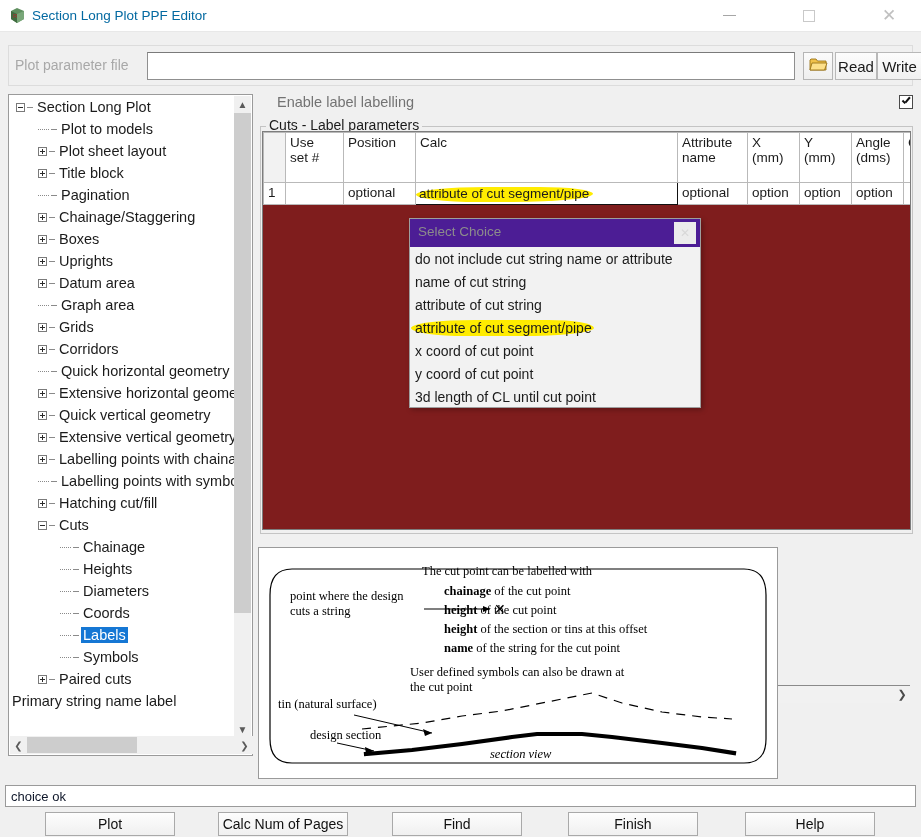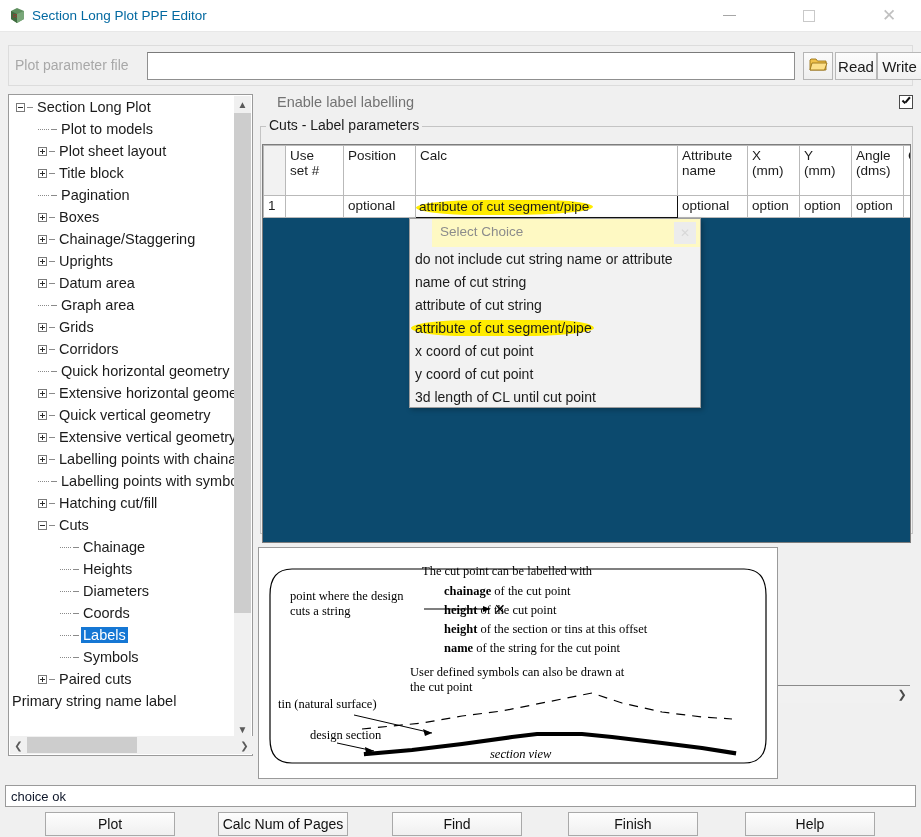--- a/index.html
+++ b/index.html
@@ -190,22 +190,22 @@
     position:absolute; left:260px; top:126px; width:653px; height:408px;
     border:1px solid #c4c4c4;
   }
   #groupTitle {
     position:absolute; left:266px; top:117px;
     background:#f0f0f0; padding:0 3px;
     font-size:14px; color:#1b1b1b;
     white-space:nowrap;
   }
   #gridWrap {
-    position:absolute; left:262px; top:144px; width:649px; height:399px;
-    background:#0c4a6e;
+    position:absolute; left:262px; top:131px; width:649px; height:399px;
+    background:#7f1d1d;
     border:1px solid #7d7d7d;
     overflow:hidden;
   }
   table#grid {
     border-collapse:collapse;
     table-layout:fixed;
     width:648px;
     background:#ffffff;
   }
   table#grid th, table#grid td {
@@ -280,22 +280,21 @@
   
   #dropdown {
     position:absolute; left:409px; top:218px; width:292px; height:190px;
     background:#f2f2f2;
     border:1px solid #9e9e9e;
     box-shadow: 2px 2px 5px rgba(0,0,0,0.25);
     overflow:hidden;
   }
   #ddHeader {
     position:relative; height:28px;
-    background:#fef9c3;
-    margin-left:22px;
+    background:#4c1d95;
   }
   #ddTitle {
     position:absolute; left:8px; top:5px;
     font-size:13.5px; color:#8c8c8c;
   }
   #ddClose {
     position:absolute; right:4px; top:3px;
     width:22px; height:22px;
     background:#ececec;
     display:flex; align-items:center; justify-content:center;
@@ -431,27 +430,27 @@
           <div class="tnode">
             <span style="flex: 0 0 auto; width: 28px; height: 1px;"></span>
             <span class="leafdot"></span>
             <span class="dash"></span>
             <span class="tlabel">Pagination</span>
           </div>
           <div class="tnode">
             <span style="flex: 0 0 auto; width: 28px; height: 1px;"></span>
             <span class="exp plus"></span>
             <span class="dash"></span>
+            <span class="tlabel">Chainage/Staggering</span>
+          </div>
+          <div class="tnode">
+            <span style="flex: 0 0 auto; width: 28px; height: 1px;"></span>
+            <span class="exp plus"></span>
+            <span class="dash"></span>
             <span class="tlabel">Boxes</span>
-          </div>
-          <div class="tnode">
-            <span style="flex: 0 0 auto; width: 28px; height: 1px;"></span>
-            <span class="exp plus"></span>
-            <span class="dash"></span>
-            <span class="tlabel">Chainage/Staggering</span>
           </div>
           <div class="tnode">
             <span style="flex: 0 0 auto; width: 28px; height: 1px;"></span>
             <span class="exp plus"></span>
             <span class="dash"></span>
             <span class="tlabel">Uprights</span>
           </div>
           <div class="tnode">
             <span style="flex: 0 0 auto; width: 28px; height: 1px;"></span>
             <span class="exp plus"></span>

